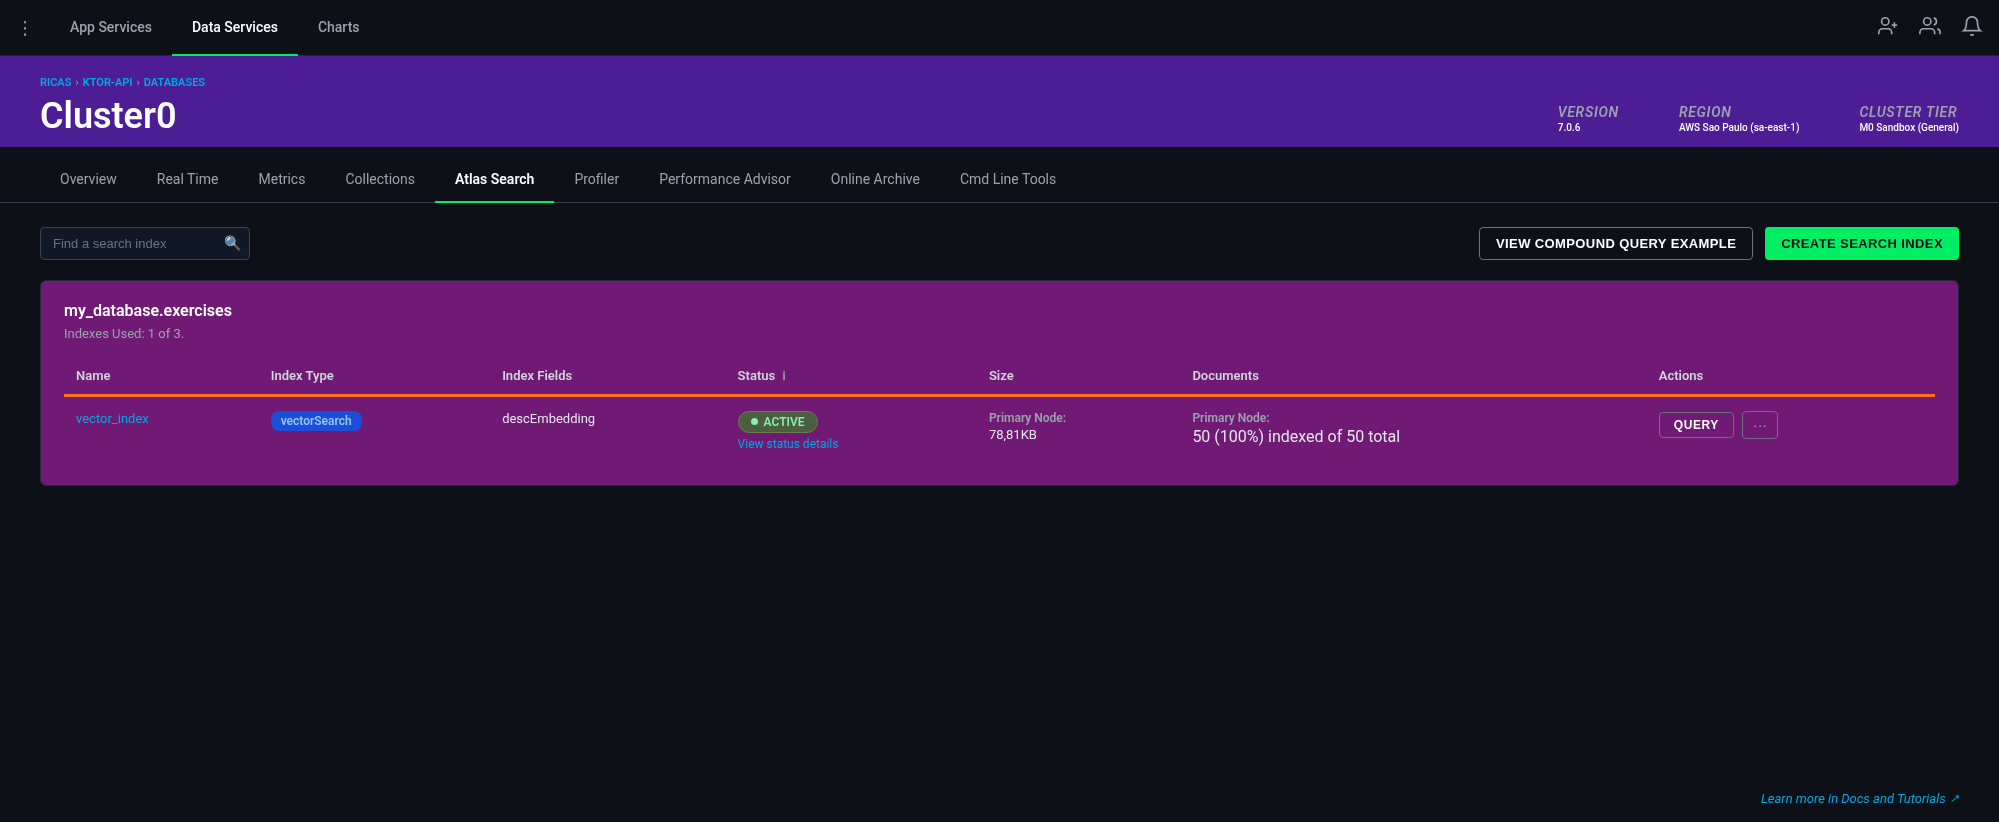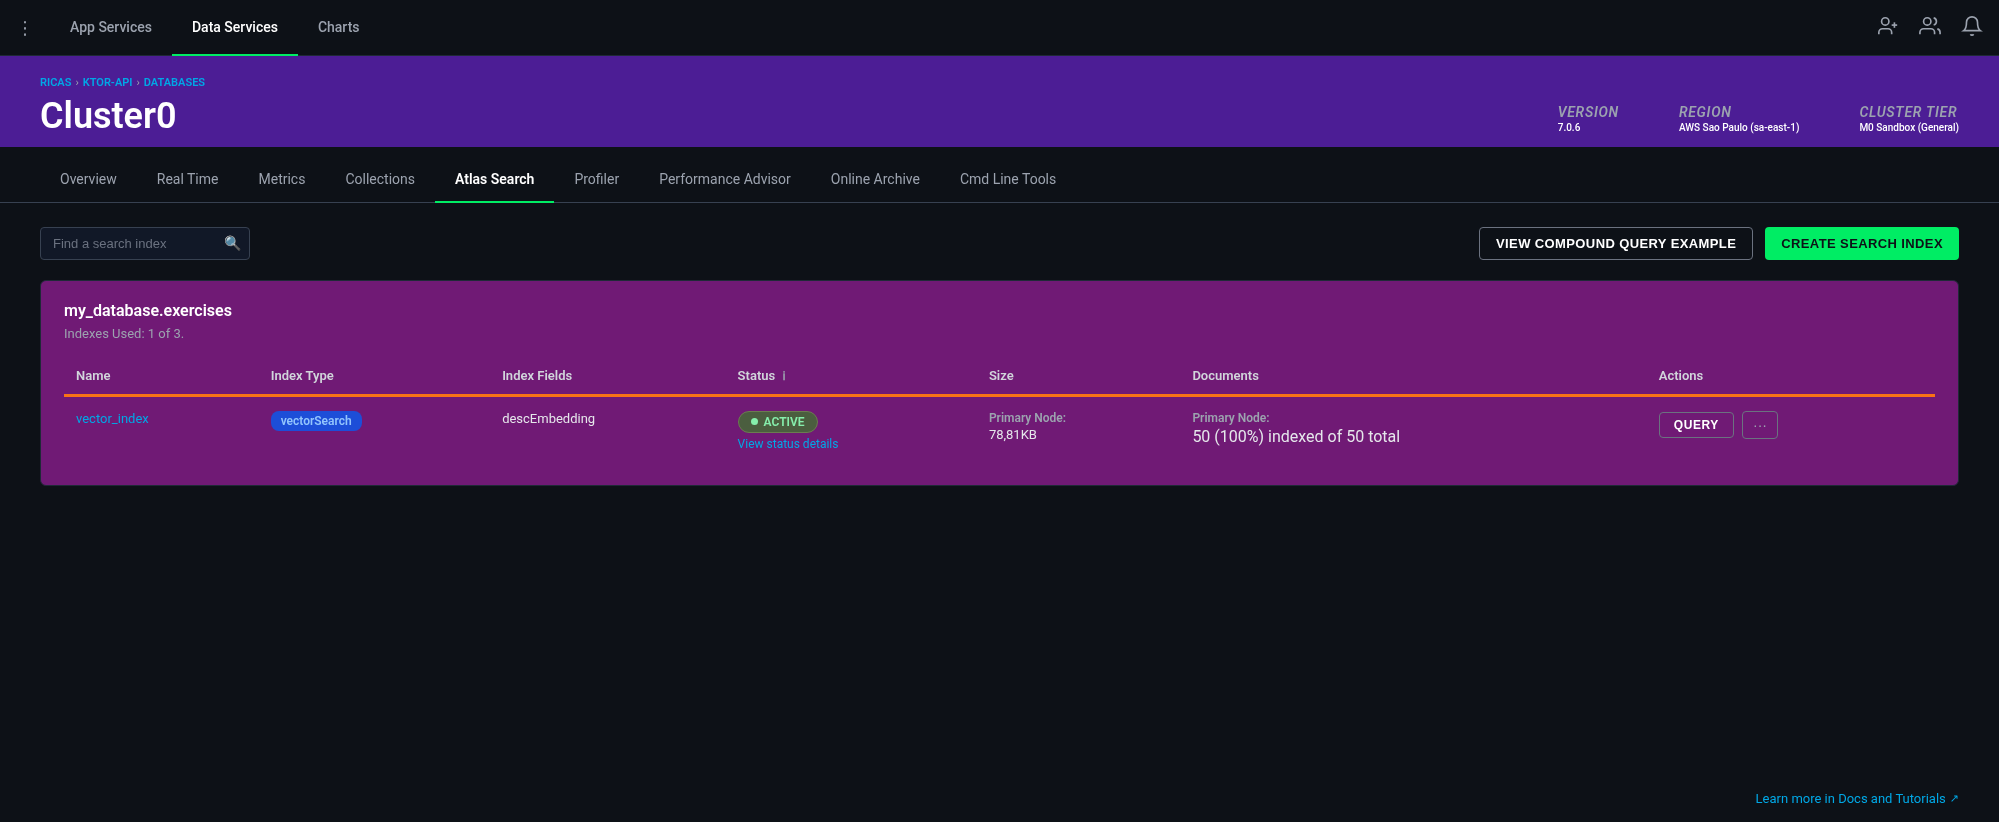--- a/index.html
+++ b/index.html
@@ -349,20 +349,21 @@
     
     .footer {
       position: fixed;
       bottom: 0;
       right: 0;
       padding: 16px 40px;
       width: 100%;
       display: flex;
       justify-content: flex-end;
       background: transparent;
+      font-style: italic;
     }
     .footer-link {
       color: #00a8e6;
       font-size: 13px;
       cursor: pointer;
       display: flex;
       align-items: center;
       gap: 4px;
     }
     .external-icon {

